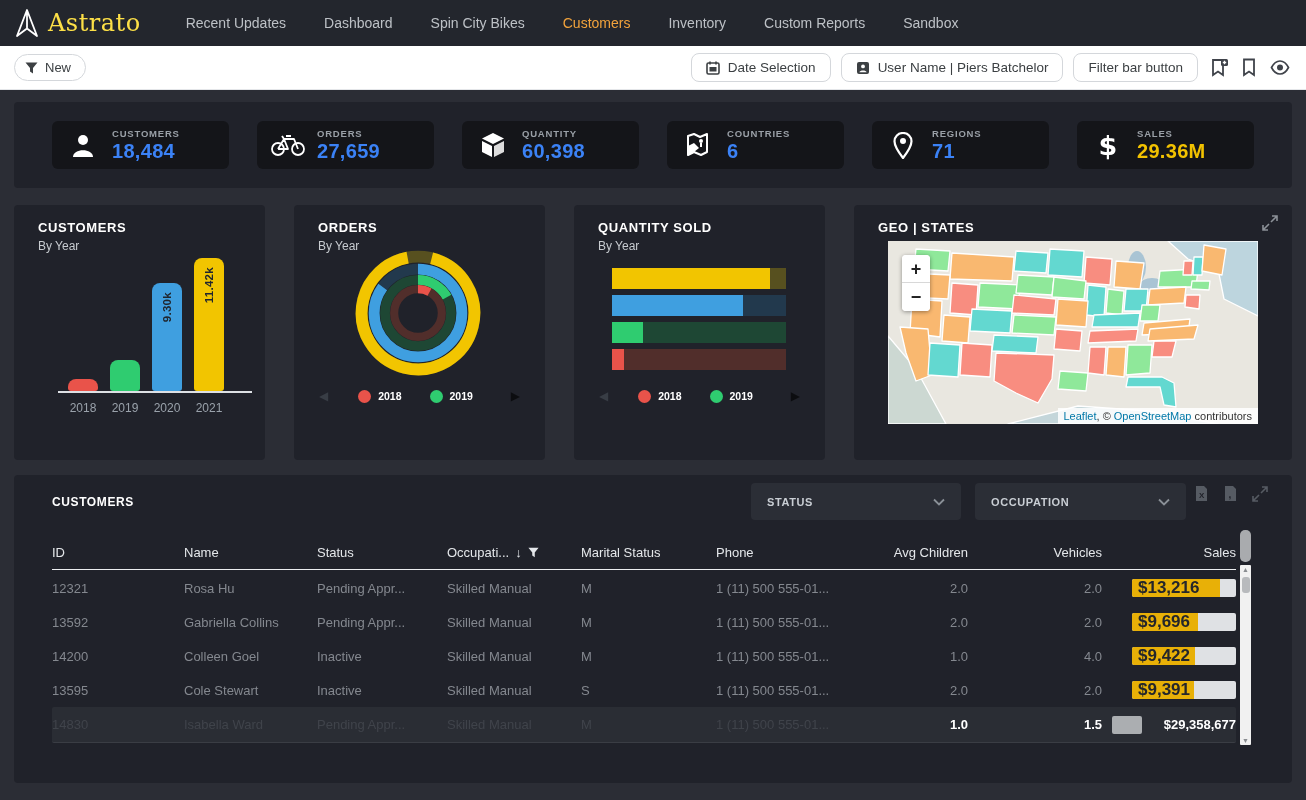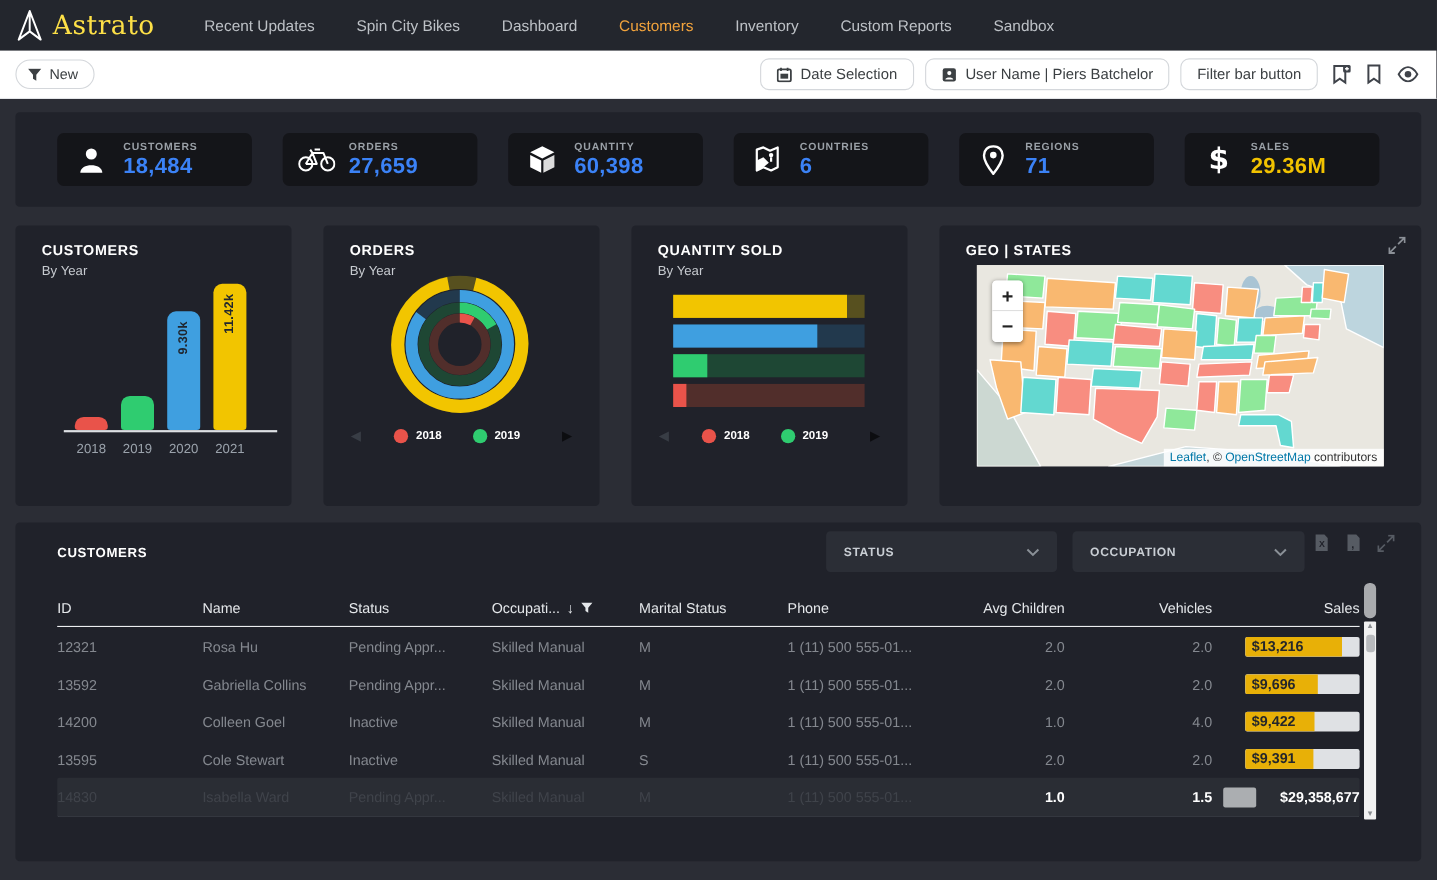--- a/index.html
+++ b/index.html
@@ -90,21 +90,21 @@
            grid-template-columns:132px 133px 130px 134px 135px 138px 114px 134px 134px;
            align-items:center; border-bottom:1.5px solid #eceef0; color:#e4e7ea; font-size:13px; }
   .thead .r, .trow .r, .totrow .r { text-align:right; }
   .th-occ { display:flex; align-items:center; gap:6px; cursor:pointer; }
 
   .tbody { position:absolute; left:38px; top:96px; width:1184px; }
   .trow { display:grid; grid-template-columns:132px 133px 130px 134px 135px 138px 114px 134px 134px; height:34px; align-items:center; color:#84888f; font-size:13px; cursor:default; }
   .sales-cell { display:flex; justify-content:flex-end; }
   .sales-bar { width:104px; height:18px; background:#dfe1e4; border-radius:2px; position:relative; overflow:hidden; }
   .sales-fill { position:absolute; left:0; top:0; height:100%; background:#e8b007; }
-  .sales-txt { position:absolute; left:6px; top:0; line-height:18px; font-size:13px; font-weight:600; color:#24262b; }
+  .sales-txt { position:absolute; left:6px; top:0; line-height:18px; font-size:17px; font-weight:600; color:#24262b; }
 
   .totrow { position:absolute; left:38px; top:232px; width:1184px; height:36px; background:#2a2d34; border-radius:2px;
             display:grid; grid-template-columns:132px 133px 130px 134px 135px 138px 114px 134px 134px; align-items:center;
             color:#fff; font-size:13px; font-weight:700; border-bottom:1px solid #3a3d44; }
   .ghost { color:#5a5e66; font-weight:400; opacity:.45; }
   .tot-sales { display:flex; justify-content:flex-end; align-items:center; gap:22px; }
   .ghost-bar { width:30px; height:18px; background:#d7d9db; opacity:.75; border-radius:2px; }
 
   
   .sb-outer-thumb { position:absolute; left:1226px; top:55px; width:11px; height:32px; background:#a9abae; border-radius:5px; }
@@ -118,22 +118,22 @@
 
 <div class="nav">
   <div class="logo">
     <svg width="26" height="30" viewBox="0 0 26 30">
       <path d="M13 2 L23 28 L13 20.5 L3 28 Z M13 2 L13 20.5" fill="none" stroke="#fff" stroke-width="1.8" stroke-linejoin="round"></path>
     </svg>
     <span class="logo-text">Astrato</span>
   </div>
   <div class="nav-items">
     <span class="nav-item">Recent Updates</span>
+    <span class="nav-item">Dashboard</span>
     <span class="nav-item">Spin City Bikes</span>
-    <span class="nav-item">Dashboard</span>
     <span class="nav-item active">Customers</span>
     <span class="nav-item">Inventory</span>
     <span class="nav-item">Custom Reports</span>
     <span class="nav-item">Sandbox</span>
   </div>
 </div>
 
 <div class="toolbar">
   <button class="pill" style="margin-left:14px">
     <svg width="13" height="12" viewBox="0 0 13 12">

